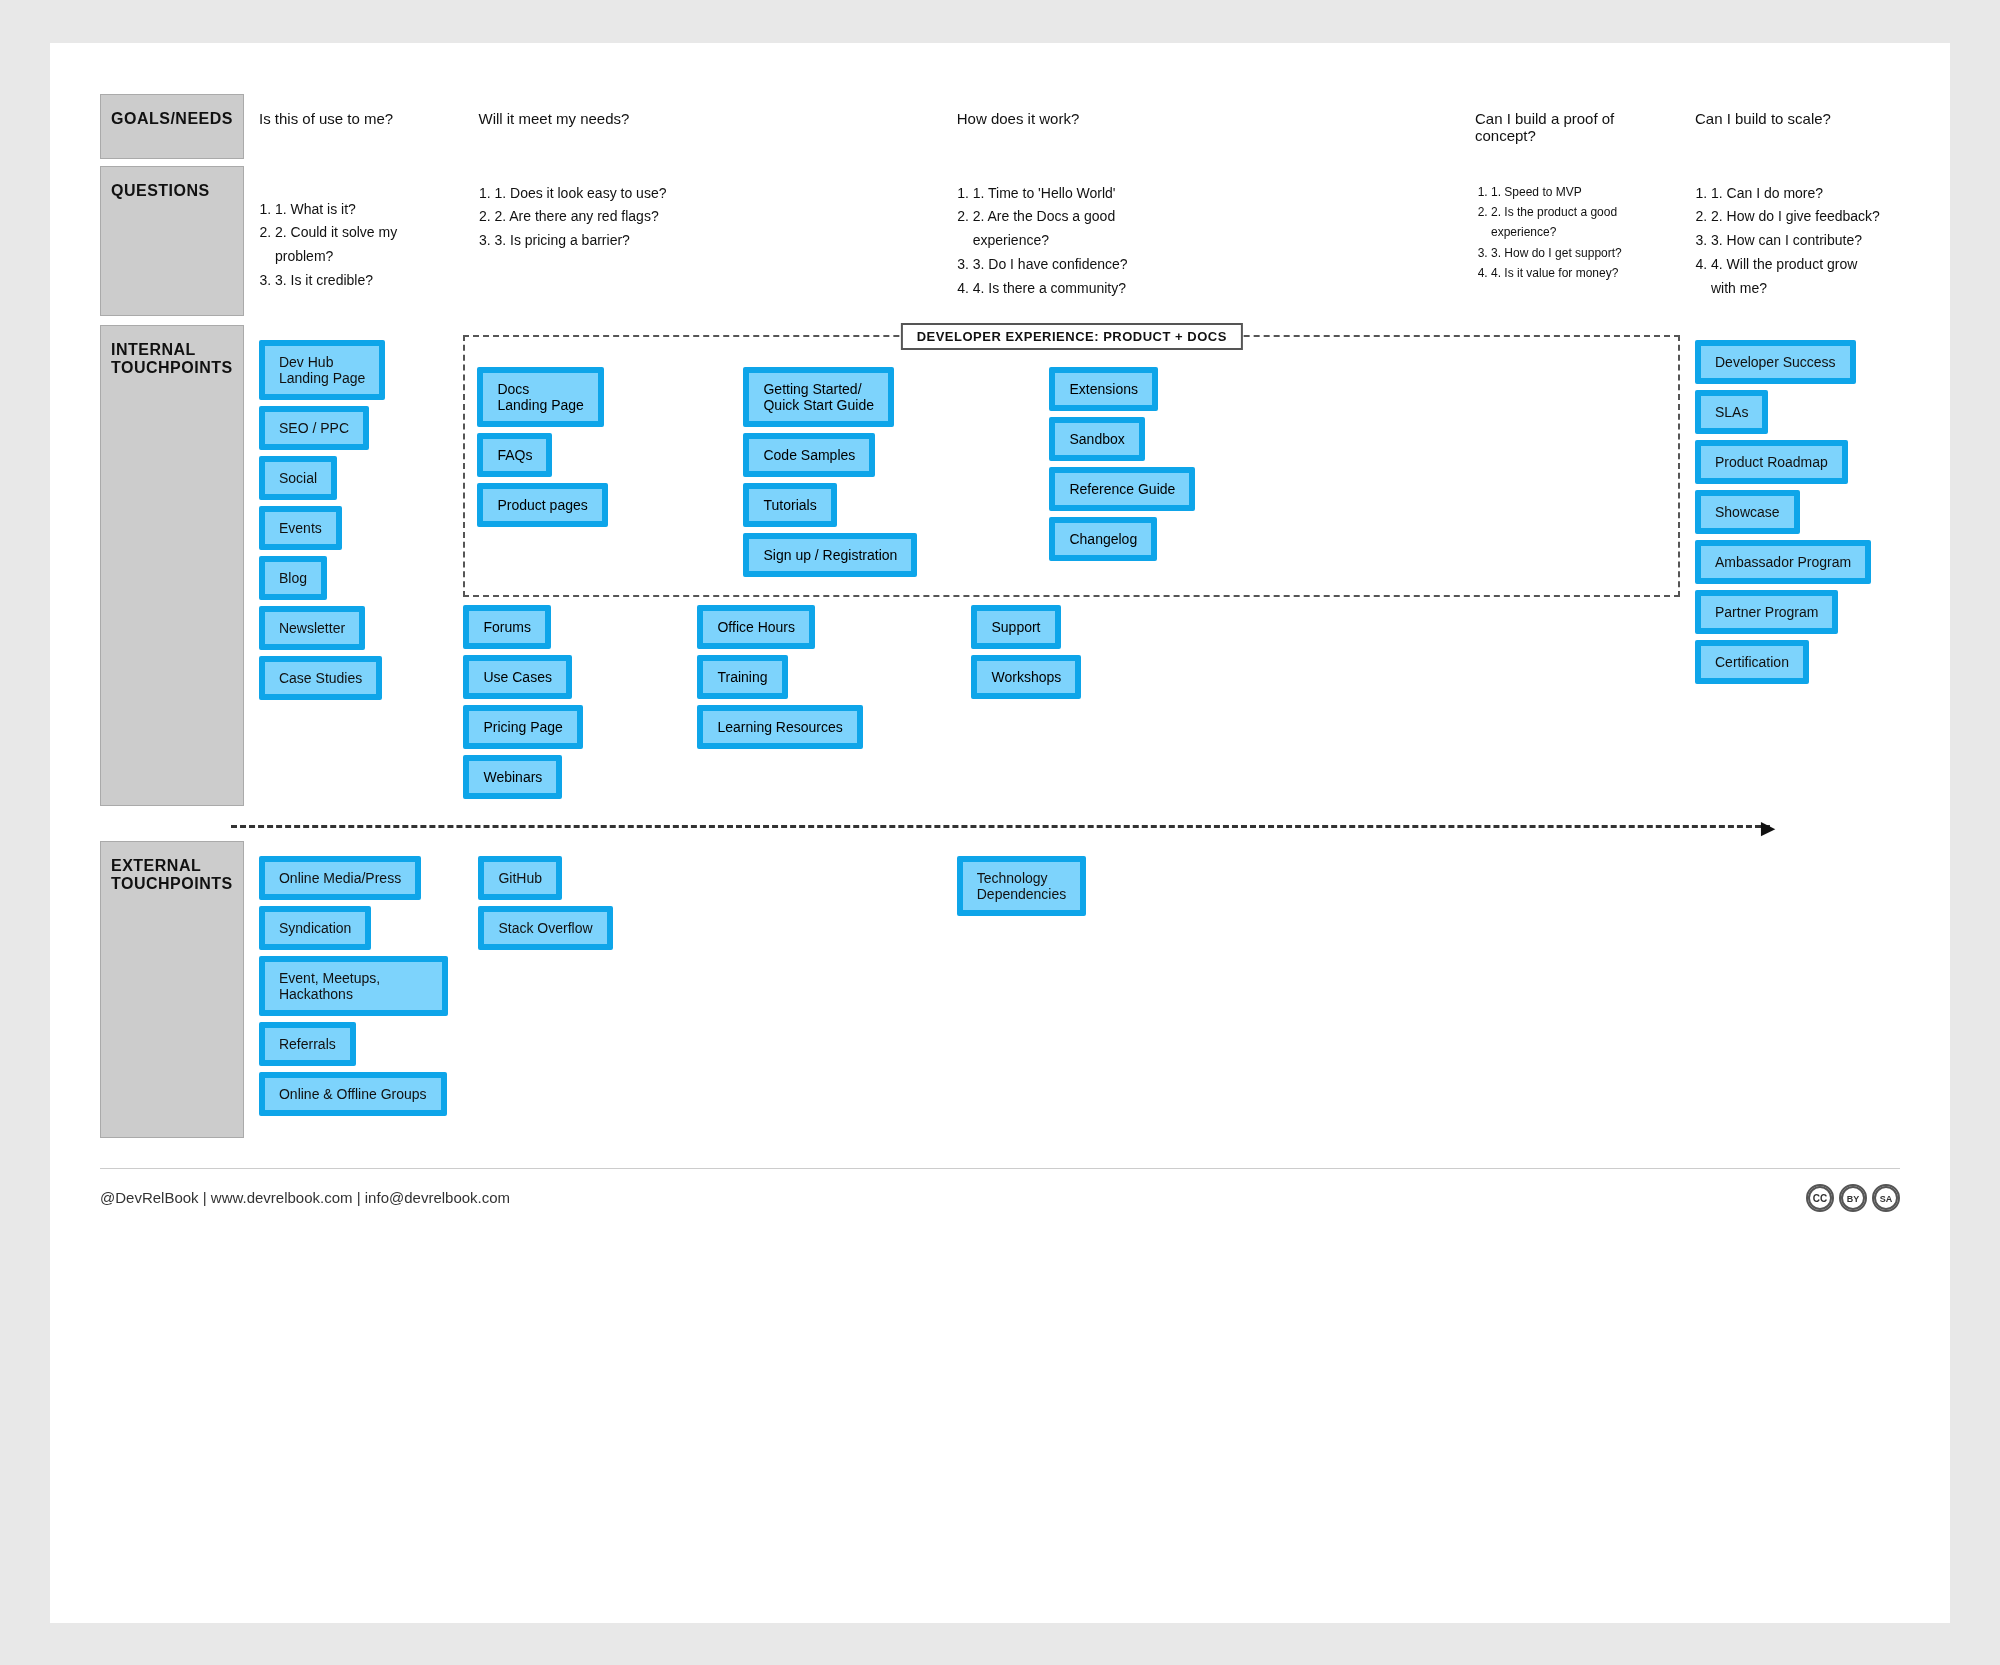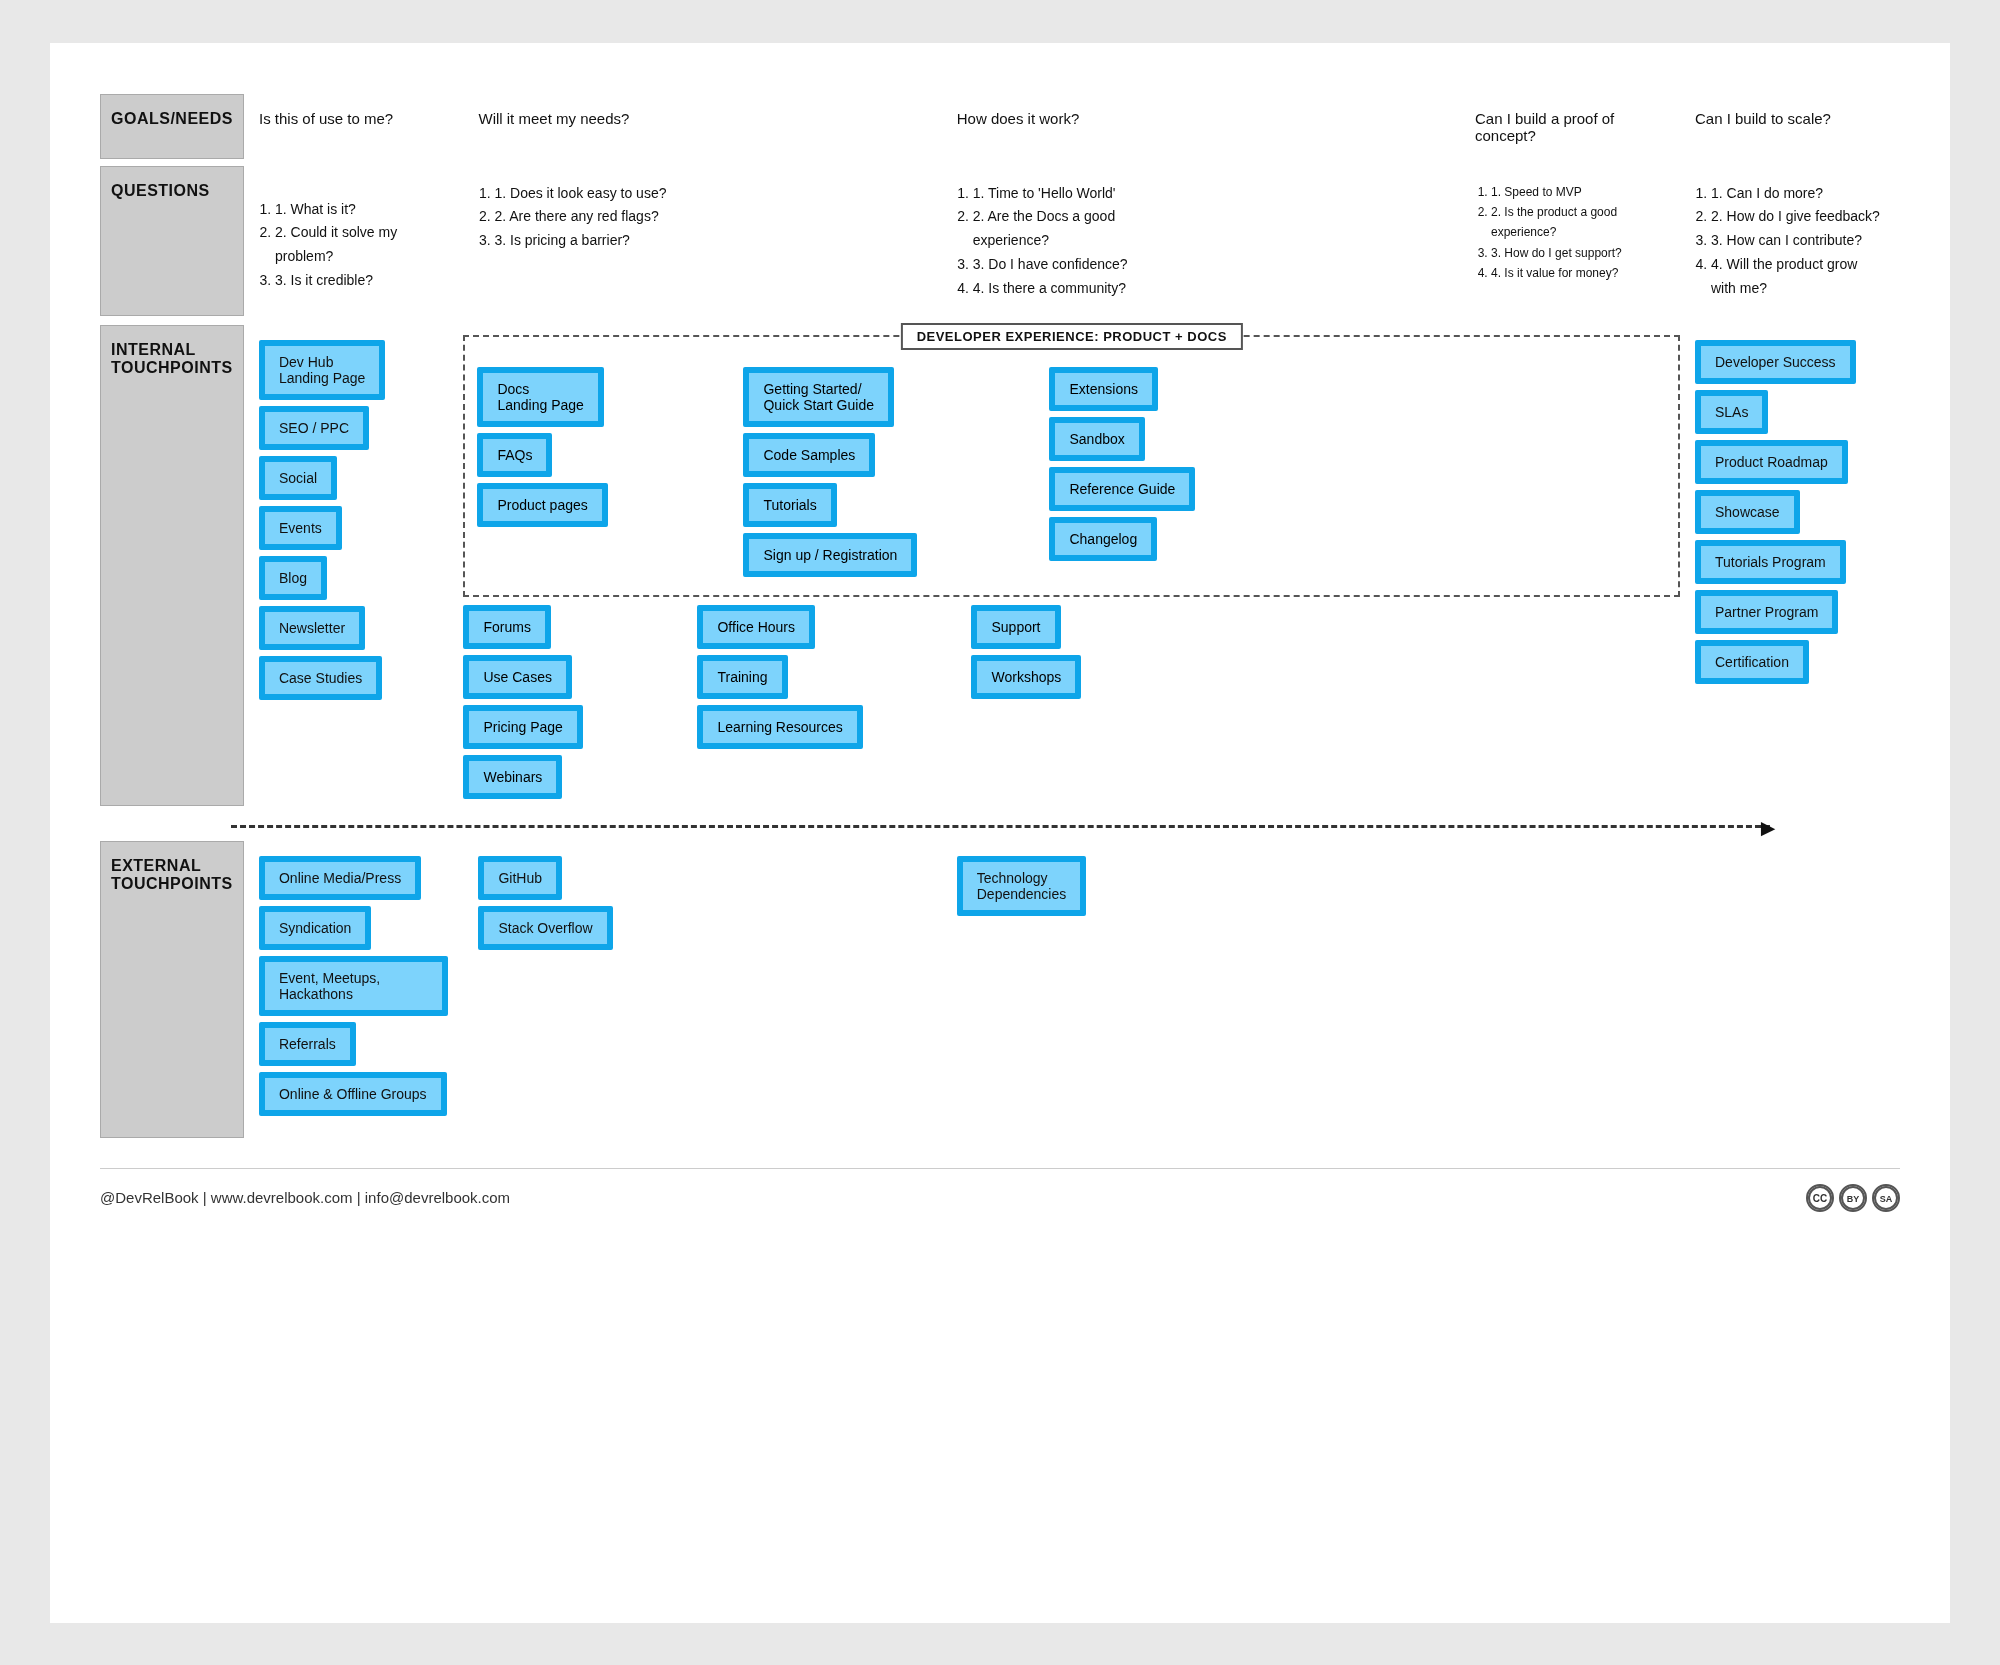--- a/index.html
+++ b/index.html
@@ -331,21 +331,21 @@
           </div>
         </div>
       </td>
       <td></td>
 
       <td class="content-cell" style="vertical-align:top;">
         <div class="box-item-block">Developer Success</div>
         <div class="box-item-block">SLAs</div>
         <div class="box-item-block">Product Roadmap</div>
         <div class="box-item-block">Showcase</div>
-        <div class="box-item-block">Tutorials Program</div>
+        <div class="box-item-block">Ambassador Program</div>
         <div class="box-item-block">Partner Program</div>
         <div class="box-item-block">Certification</div>
       </td>
     </tr>
 
     <tr>
           <td colspan="10" style="height:15px;"></td>
         </tr>
 
     <tr>

